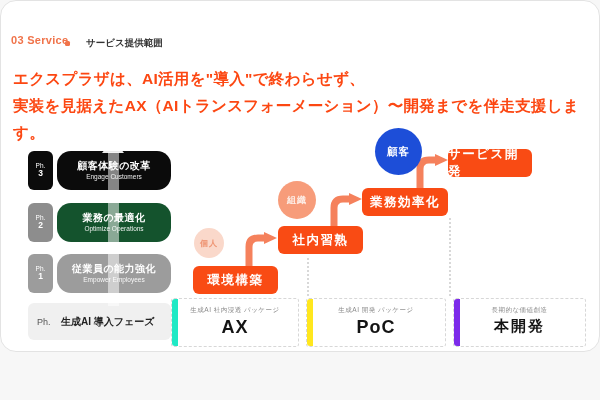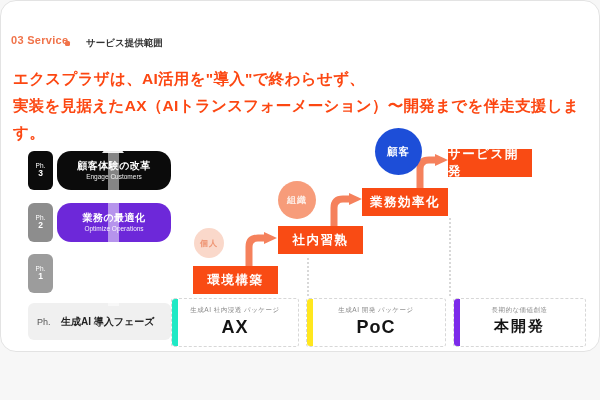--- a/index.html
+++ b/index.html
@@ -24,21 +24,21 @@
     align-items:center;justify-content:center;line-height:1.25;}
   .ph-main .t{font-size:10px;font-weight:bold;letter-spacing:.5px;}
   .ph-main .s{font-size:6.5px;opacity:.92;}
   .ph-footer{left:27px;top:302px;width:143px;height:37px;border-radius:6px;display:flex;align-items:center;}
   .ph-footer .fl{font-size:9px;color:#555;margin-left:9px;}
   .ph-footer .ft{flex:1;text-align:center;font-size:10px;font-weight:bold;color:#222;margin-right:6px;}
   .up-shaft{left:107px;top:151px;width:11px;height:154px;background:rgba(255,255,255,.5);}
   .up-head{left:101px;top:138px;width:0;height:0;border-left:11px solid transparent;
     border-right:11px solid transparent;border-bottom:14px solid rgba(255,255,255,.92);}
   
-  .step{height:28px;border-radius:0;color:#fff;font-size:12.5px;font-weight:bold;letter-spacing:1.5px;
+  .step{height:28px;border-radius:6px;color:#fff;font-size:12.5px;font-weight:bold;letter-spacing:1.5px;
     display:flex;align-items:center;justify-content:center;z-index:3;}
   .scope{border-radius:50%;display:flex;align-items:center;justify-content:center;
     font-weight:bold;z-index:2;letter-spacing:1px;}
   .dotline{width:0;border-left:2px dotted #d8d8d8;z-index:1;}
   .arr{z-index:2;}
   
   .pack{top:297px;height:49px;background:#fff;border:1px dashed #d7d7d7;border-radius:3px;
     box-sizing:border-box;display:flex;flex-direction:column;align-items:center;padding-top:7px;}
   .pack .bar{position:absolute;left:0;top:0;bottom:0;width:6px;border-radius:3px 0 0 3px;}
   .pack .cap{font-size:6.5px;color:#8a8a8a;letter-spacing:.5px;}
@@ -65,28 +65,32 @@
   </div>
   <div class="abs ph-main" style="left: 56px; top: 150px; background: rgb(11, 11, 11);">
     <span class="t">顧客体験の改革</span>
     <span class="s">Engage Customers</span>
   </div>
 
   <div class="abs ph-label" style="left: 27px; top: 202px; background: rgb(141, 141, 141);">
     <span class="l1">Ph.</span>
     <span class="l2">2</span>
   </div>
-  <div class="abs ph-main" style="left: 56px; top: 202px; background: #6d28d9;">
+  <div class="abs ph-main" style="left: 56px; top: 202px; background: #14532d;">
     <span class="t">業務の最適化</span>
     <span class="s">Optimize Operations</span>
   </div>
 
   <div class="abs ph-label" style="left: 27px; top: 253px; background: rgb(156, 156, 156);">
     <span class="l1">Ph.</span>
     <span class="l2">1</span>
+  </div>
+  <div class="abs ph-main" style="left: 56px; top: 253px; background: rgb(156, 156, 156);">
+    <span class="t">従業員の能力強化</span>
+    <span class="s">Empower Employees</span>
   </div>
 
   <div class="abs ph-footer" style="background: rgb(240, 240, 240);">
     <span class="fl">Ph.</span>
     <span class="ft">生成AI 導入フェーズ</span>
   </div>
 
   <div class="abs up-shaft"></div>
   <div class="abs up-head"></div>
 

